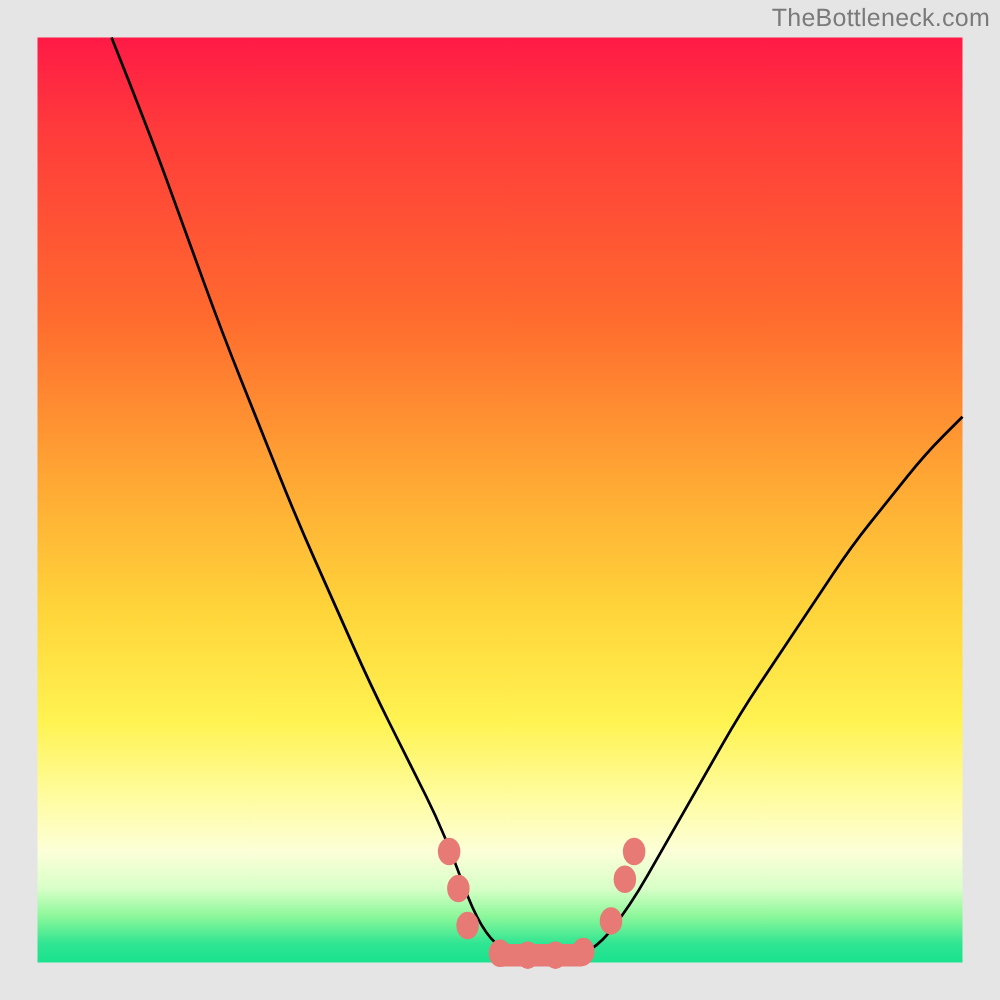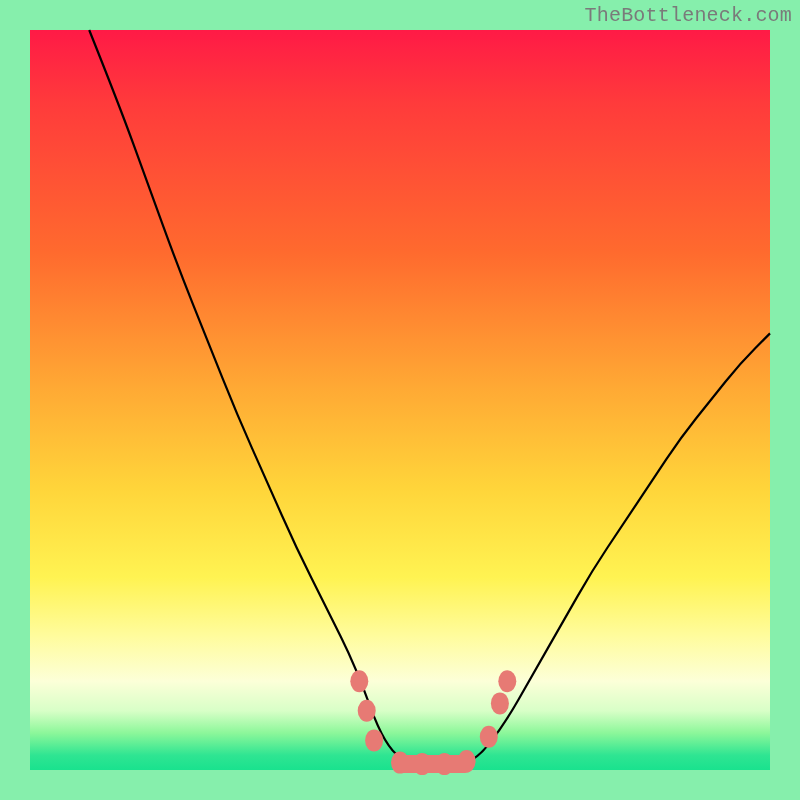--- a/index.html
+++ b/index.html
@@ -9,22 +9,21 @@
     height: 800px;
     background: #000;
     overflow: hidden;
     font-family: Arial, Helvetica, sans-serif;
   }
   .frame {
     position: absolute;
     left: 0; top: 0;
     width: 800px;
     height: 800px;
-    background: #86efac;
-    font-family: Liberation Mono, monospace;
+    background: #e5e5e5;
   }
   .plot-area {
     position: absolute;
     left: 30px;
     top: 30px;
     width: 740px;
     height: 740px;
     
     background: linear-gradient(
       to bottom,

